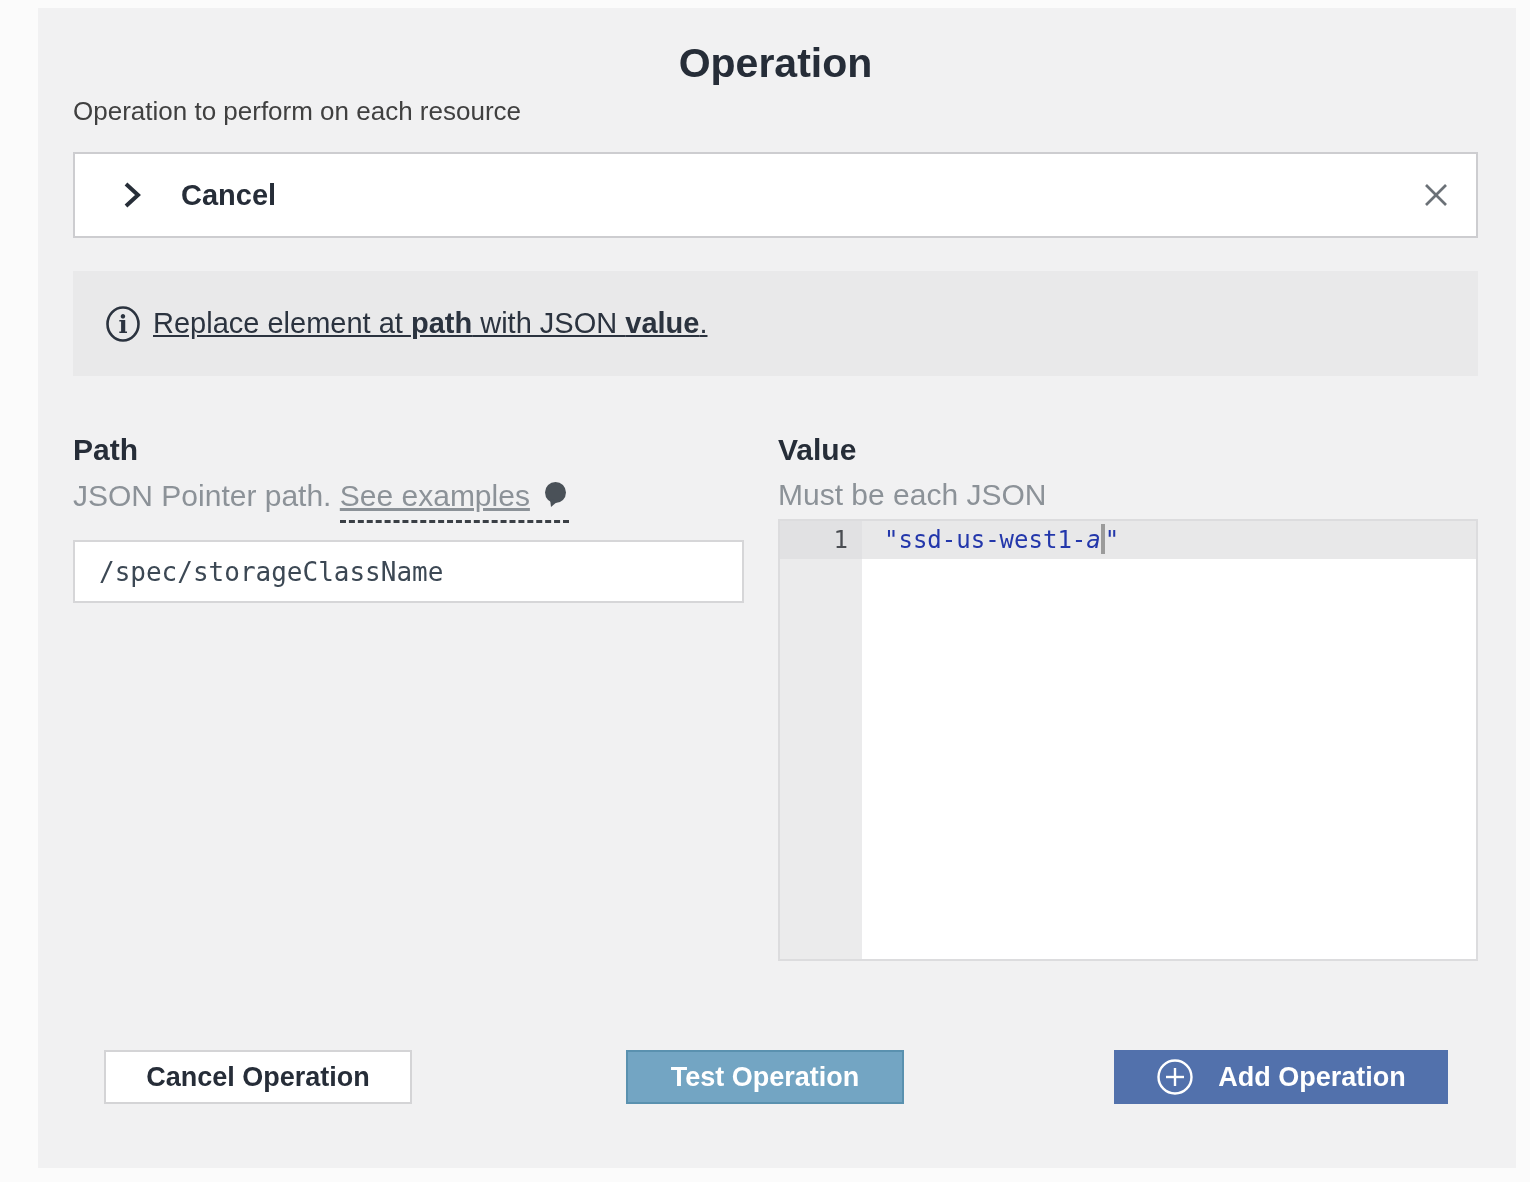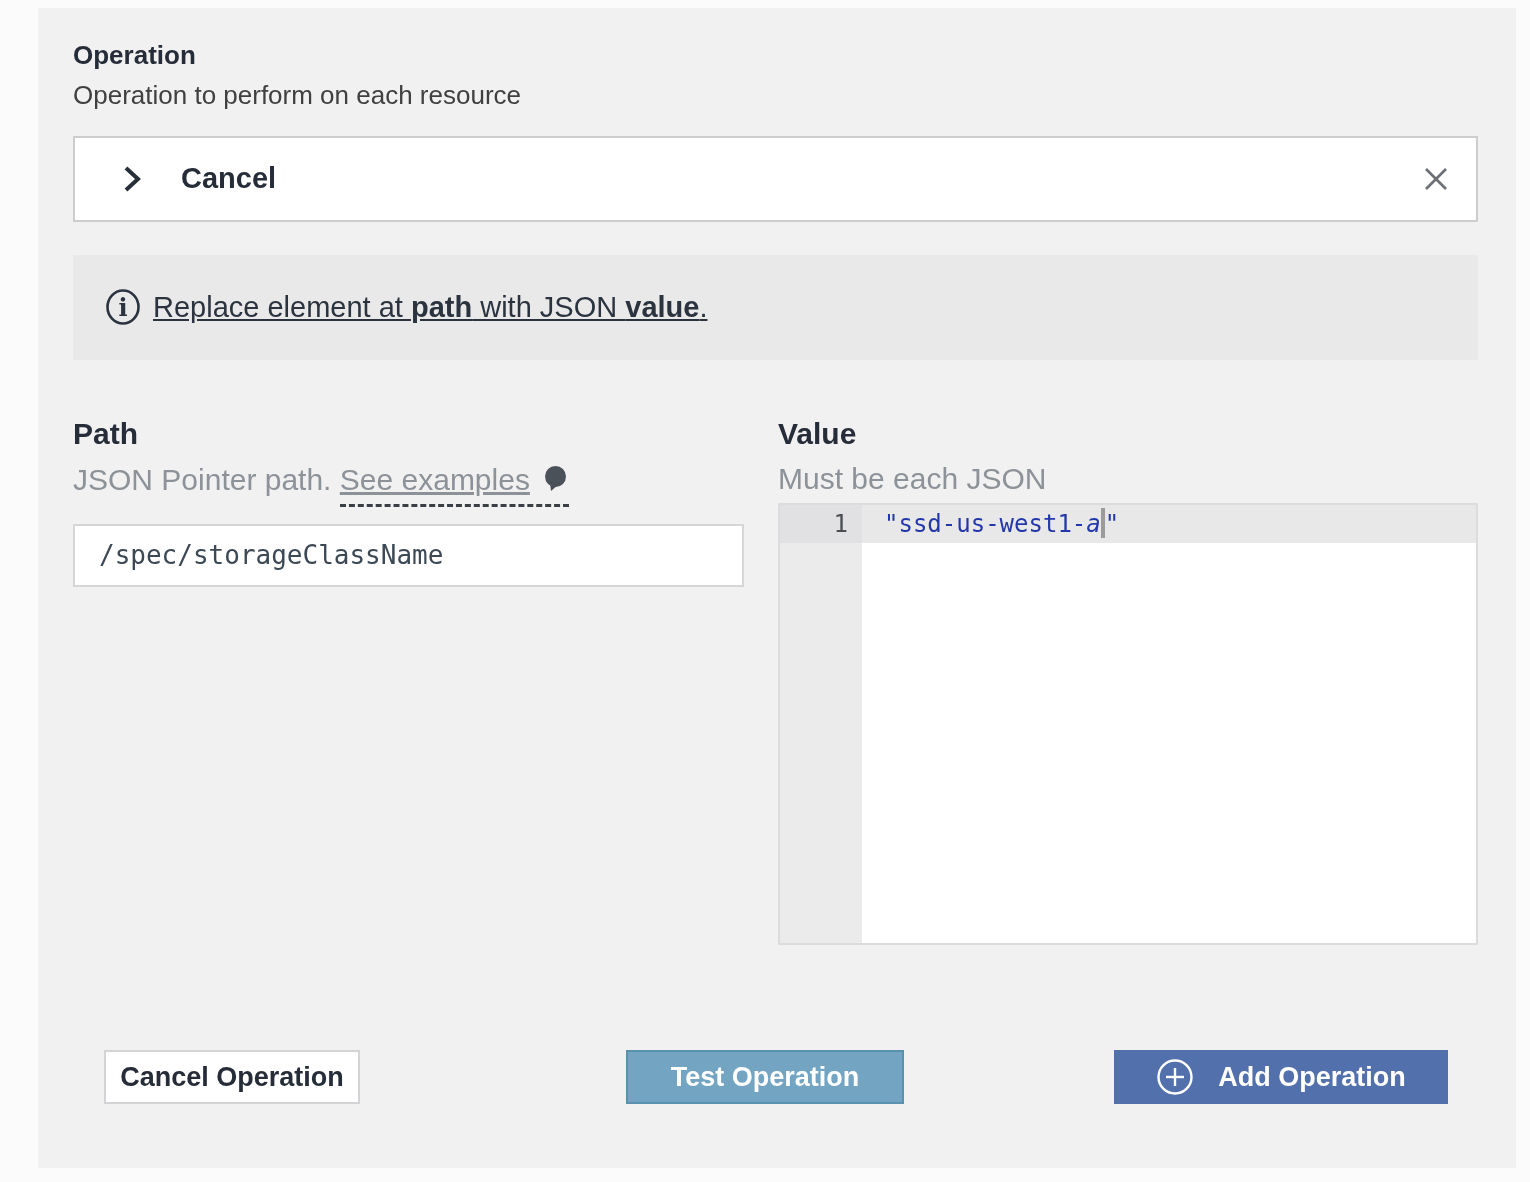--- a/index.html
+++ b/index.html
@@ -14,24 +14,25 @@
   .panel {
     position: absolute;
     left: 38px; top: 8px;
     width: 1478px; height: 1160px;
     background: #f1f1f2;
   }
   .content { padding: 0 38px 0 35px; }
 
   h2.section-title {
     margin-top: 33px;
-    font-size: 26px;
+    font-size: 41px;
     font-weight: 700;
     line-height: 1.1;
     color: #262d38;
+    text-align: center;
   }
   .muted {
     margin-top: 10px;
     font-size: 26px;
     line-height: 1.2;
     color: #404040;
   }
 
   
   .select-box {
@@ -162,21 +163,21 @@
     height: 54px;
     display: flex;
     align-items: center;
     justify-content: center;
     font-size: 27px;
     font-weight: 700;
     cursor: pointer;
     font-family: inherit;
   }
   .btn-cancel {
-    left: 66px; width: 256px;
+    left: 66px; width: 308px;
     background: #ffffff;
     border: 2px solid #d4d4d6;
     color: #262d38;
   }
   .btn-test {
     left: 588px; width: 278px;
     background: #73a5c3;
     border: 2px solid #5a91af;
     color: #ffffff;
   }

